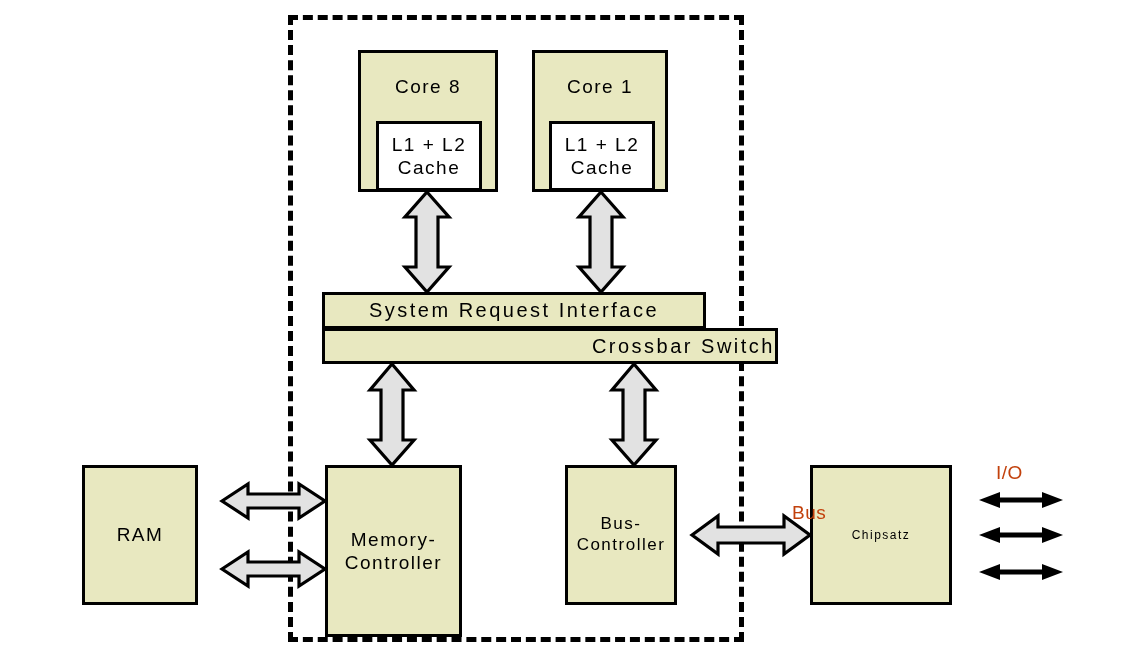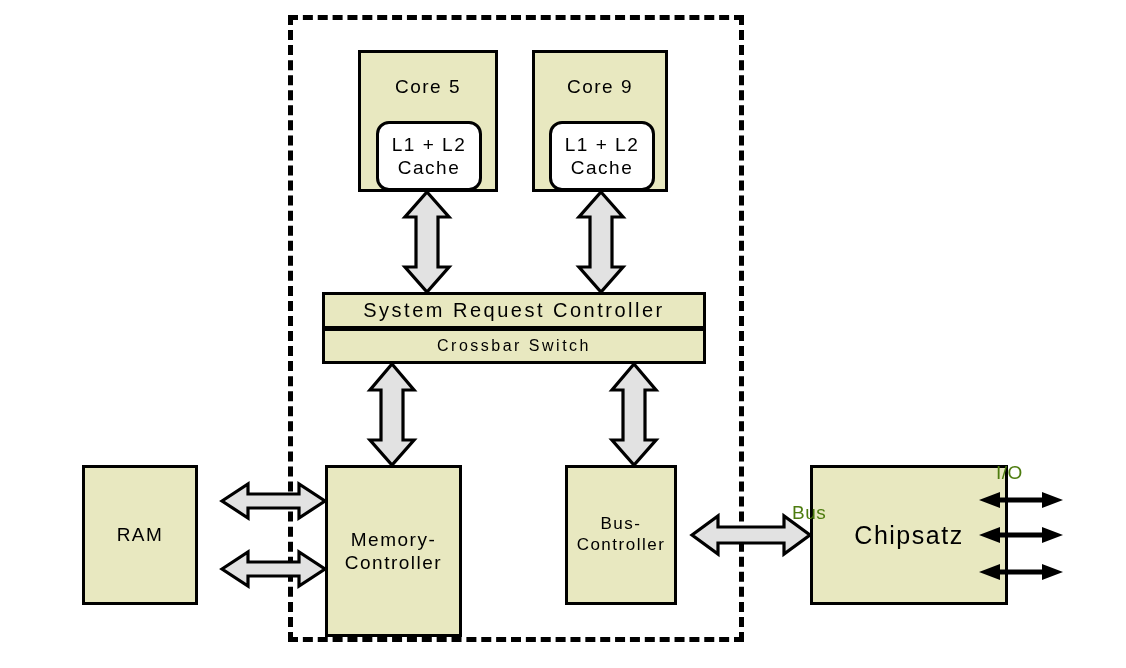--- a/index.html
+++ b/index.html
@@ -28,21 +28,20 @@
     align-items: center;
     justify-content: center;
     text-align: center;
     color: #000000;
     letter-spacing: 1.5px;
     line-height: 1.22;
     white-space: pre-line;
   }
   .box.white {
     background: #ffffff;
-    border-radius: 13px;
   }
   .box.top-label {
     align-items: flex-start;
     padding-top: 22px;
   }
   
   #chip-boundary {
     position: absolute;
     box-sizing: border-box;
     border: 5px dashed #000000;
@@ -77,71 +76,71 @@
     stroke-linejoin: miter;
   }
   .thinarrow {
     stroke: #000000;
     stroke-width: 5;
     fill: #000000;
   }
   
   .flabel {
     position: absolute;
-    color: #4d7c0f;
+    color: #c2410c;
     letter-spacing: 0.5px;
     white-space: nowrap;
   }
 </style>
 </head>
 <body>
 
 <div id="canvas">
 
   <div id="chip-boundary" style="left:288px; top:15px; width:456px; height:627px;"></div>
 
   <div class="box top-label" style="left:358px; top:50px; width:140px; height:142px; font-size:19px;">
-    <span>Core 5</span>
+    <span>Core 8</span>
   </div>
   <div class="box white" style="left:376px; top:121px; width:106px; height:70px; font-size:19px; letter-spacing:1.5px;">
     <span>L1 + L2
 Cache</span>
   </div>
 
   <div class="box top-label" style="left:532px; top:50px; width:136px; height:142px; font-size:19px;">
-    <span>Core 9</span>
+    <span>Core 1</span>
   </div>
   <div class="box white" style="left:549px; top:121px; width:106px; height:70px; font-size:19px; letter-spacing:1.5px;">
     <span>L1 + L2
 Cache</span>
   </div>
 
   <div class="bar" style="left:322px; top:292px; width:384px; height:37px; font-size:20px;">
-    <span>System Request Controller</span>
+    <span>System Request Interface</span>
   </div>
 
-  <div class="bar" style="left:322px; top:328px; width:384px; height:36px; font-size:16px;">
+  <div class="bar" style="left:322px; top:328px; width:456px; height:36px; font-size:20px;justify-content:flex-end;">
     <span>Crossbar Switch</span>
   </div>
 
   <div class="box" style="left:82px; top:465px; width:116px; height:140px; font-size:19px;">
     <span>RAM</span>
   </div>
 
   <div class="box" style="left:325px; top:465px; width:137px; height:172px; font-size:19px;">
     <span>Memory-
 Controller</span>
   </div>
 
   <div class="box" style="left:565px; top:465px; width:112px; height:140px; font-size:17px;">
     <span>Bus-
 Controller</span>
   </div>
 
-  <div class="box" style="left:810px; top:465px; width:198px; height:140px; font-size:25px;">
+  <div class="box" style="left:810px; top:465px; width:142px; height:140px; font-size:12px;">
     <span>Chipsatz</span>
   </div>
 
   <div class="flabel" style="left:792px; top:502px; font-size:19px;">Bus</div>
 
   <div class="flabel" style="left:996px; top:462px; font-size:19px;">I/O</div>
 
   <svg id="arrows" viewBox="0 0 1126 668">
 
     <polygon class="blockarrow" points="427,192 449,217 438,217 438,267 449,267 427,292 405,267 416,267 416,217 405,217"></polygon>

